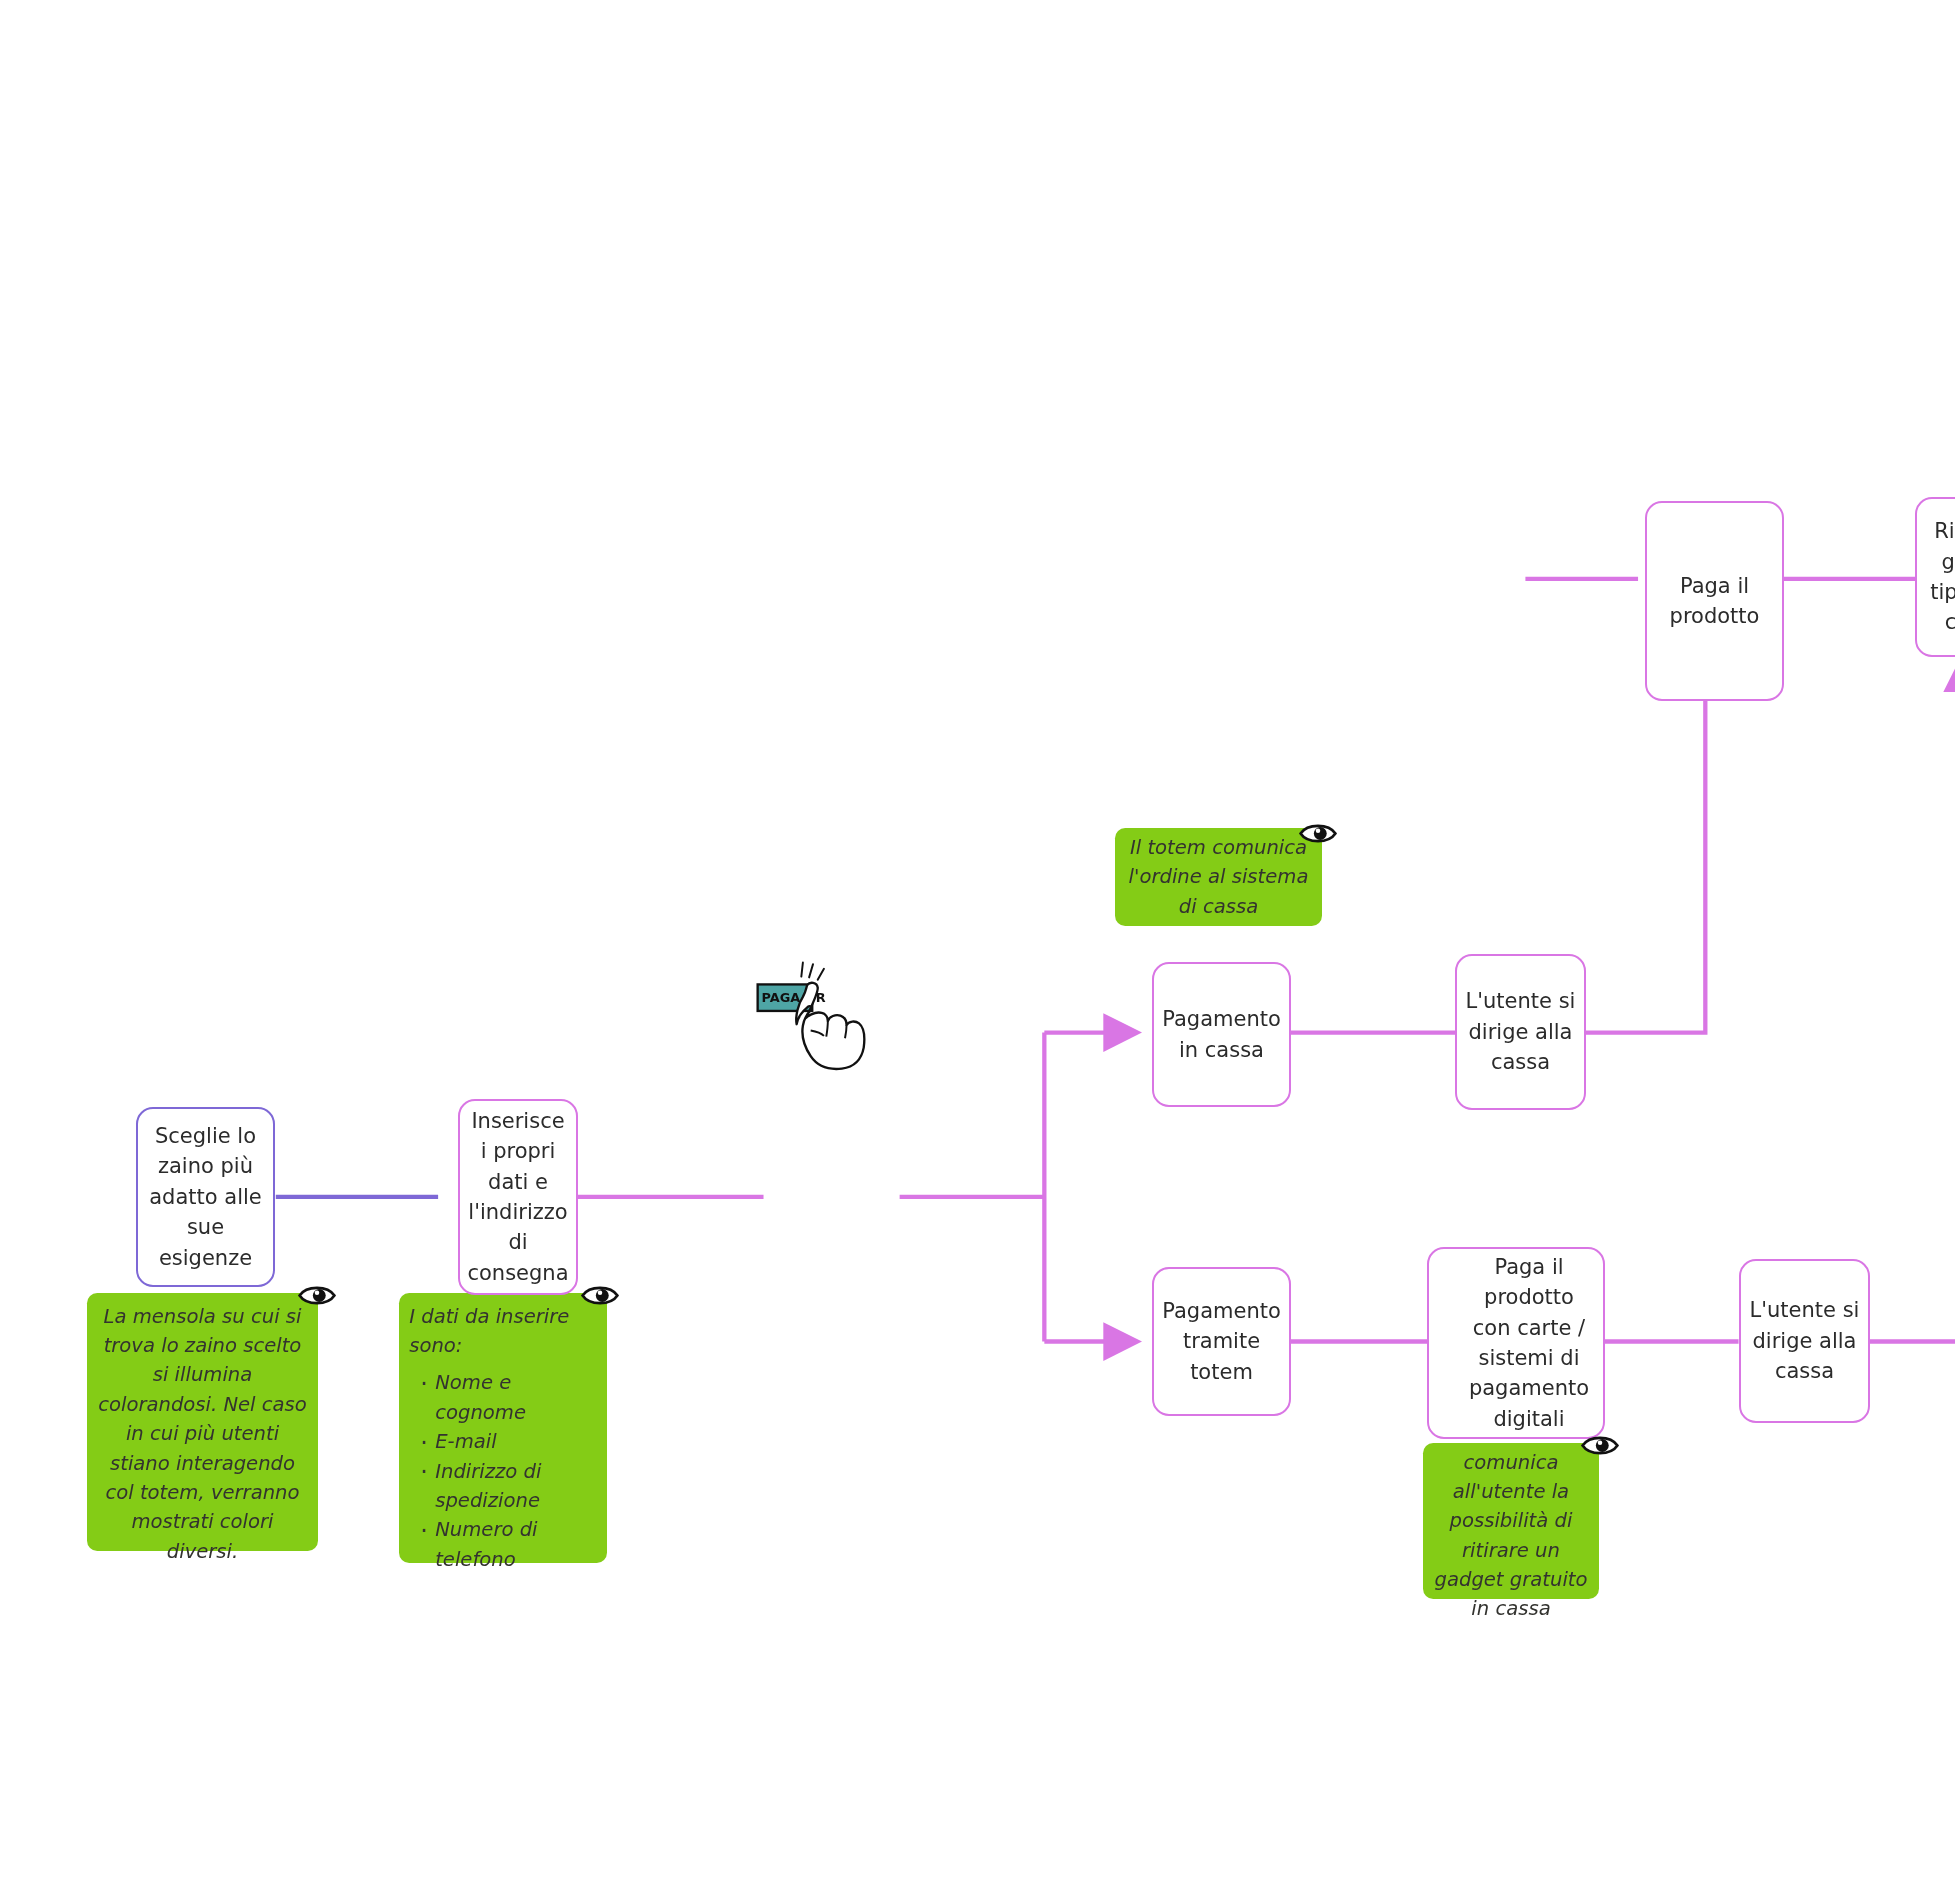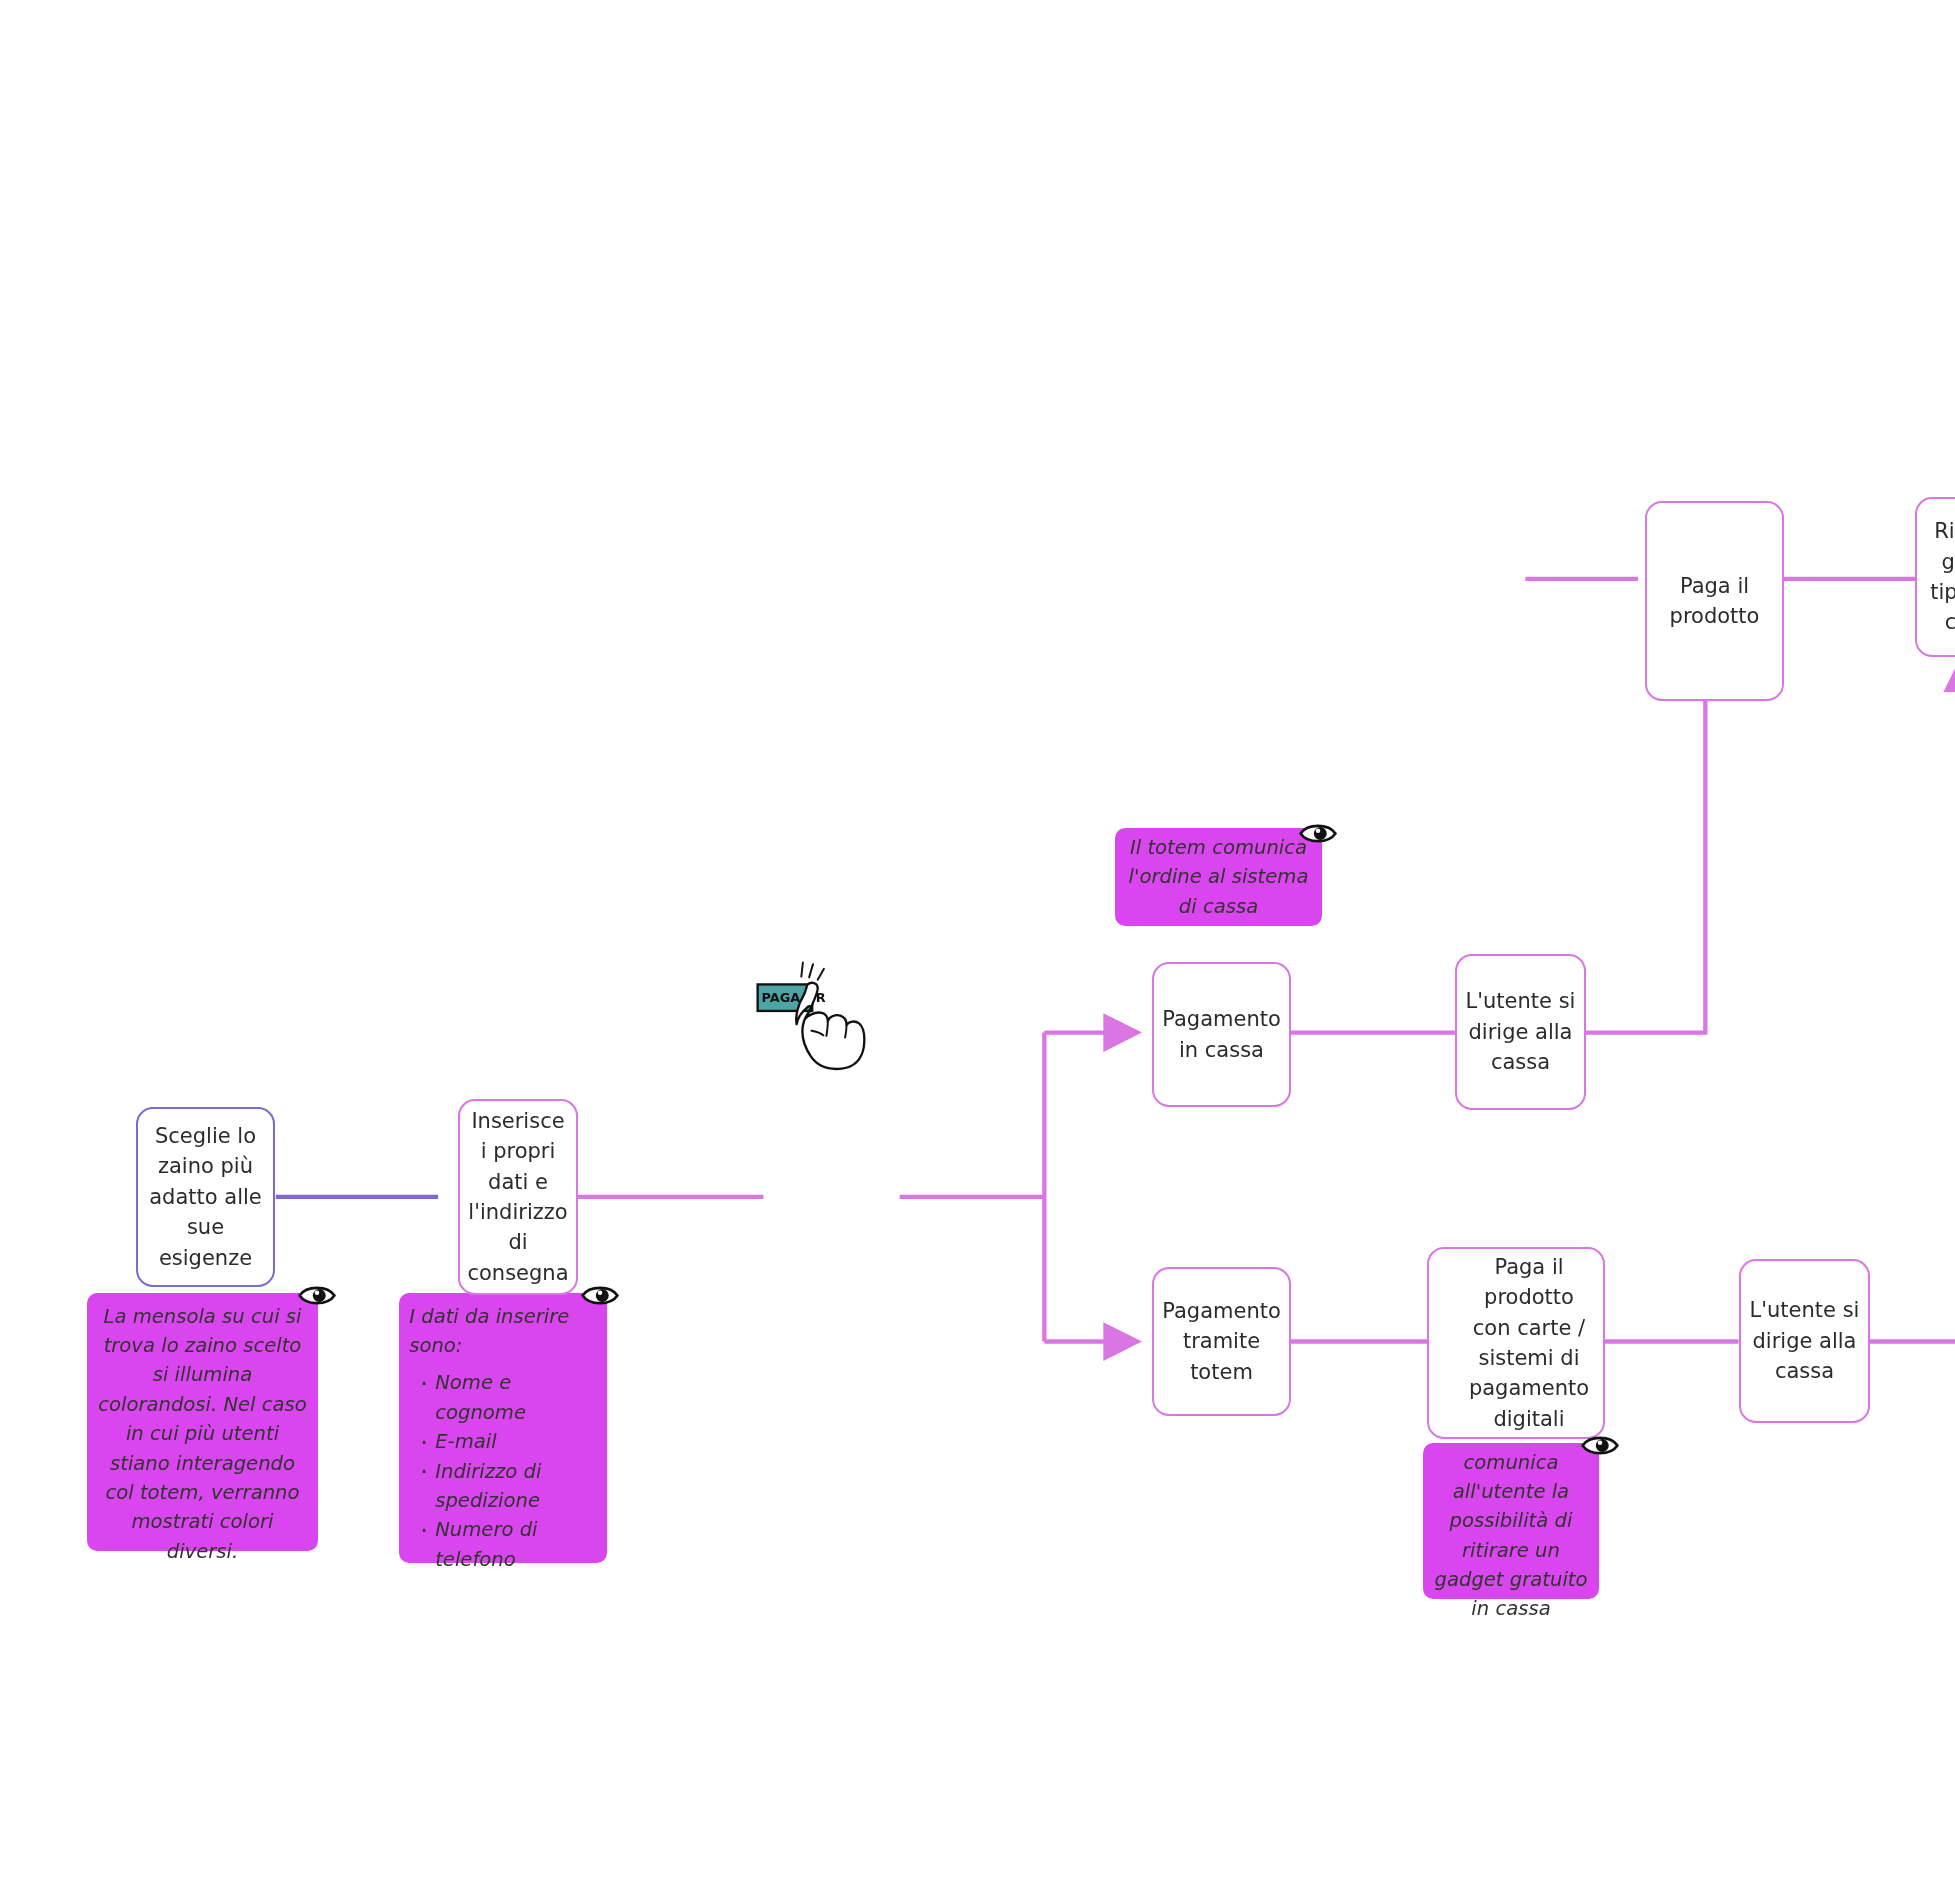--- a/index.html
+++ b/index.html
@@ -20,21 +20,21 @@
     color:#2b2b2b;
     font-size:21px;
     line-height:1.45;
     padding:5.5px 7px;
     z-index:4;
   }
   .node.purple{border-color:#7e68d6;}
 
   .note{
     position:absolute;box-sizing:border-box;
-    background:#d946ef;
+    background:#84cc16;
     border-radius:10.2px;
     color:#33332f;
     font-style:italic;
     font-size:19.6px;
     line-height:1.5;
     padding:8.6px 10.2px;
     text-align:center;
     z-index:3;
   }
   .note ul{list-style:none;margin:8px;padding:0;text-align:left;}

